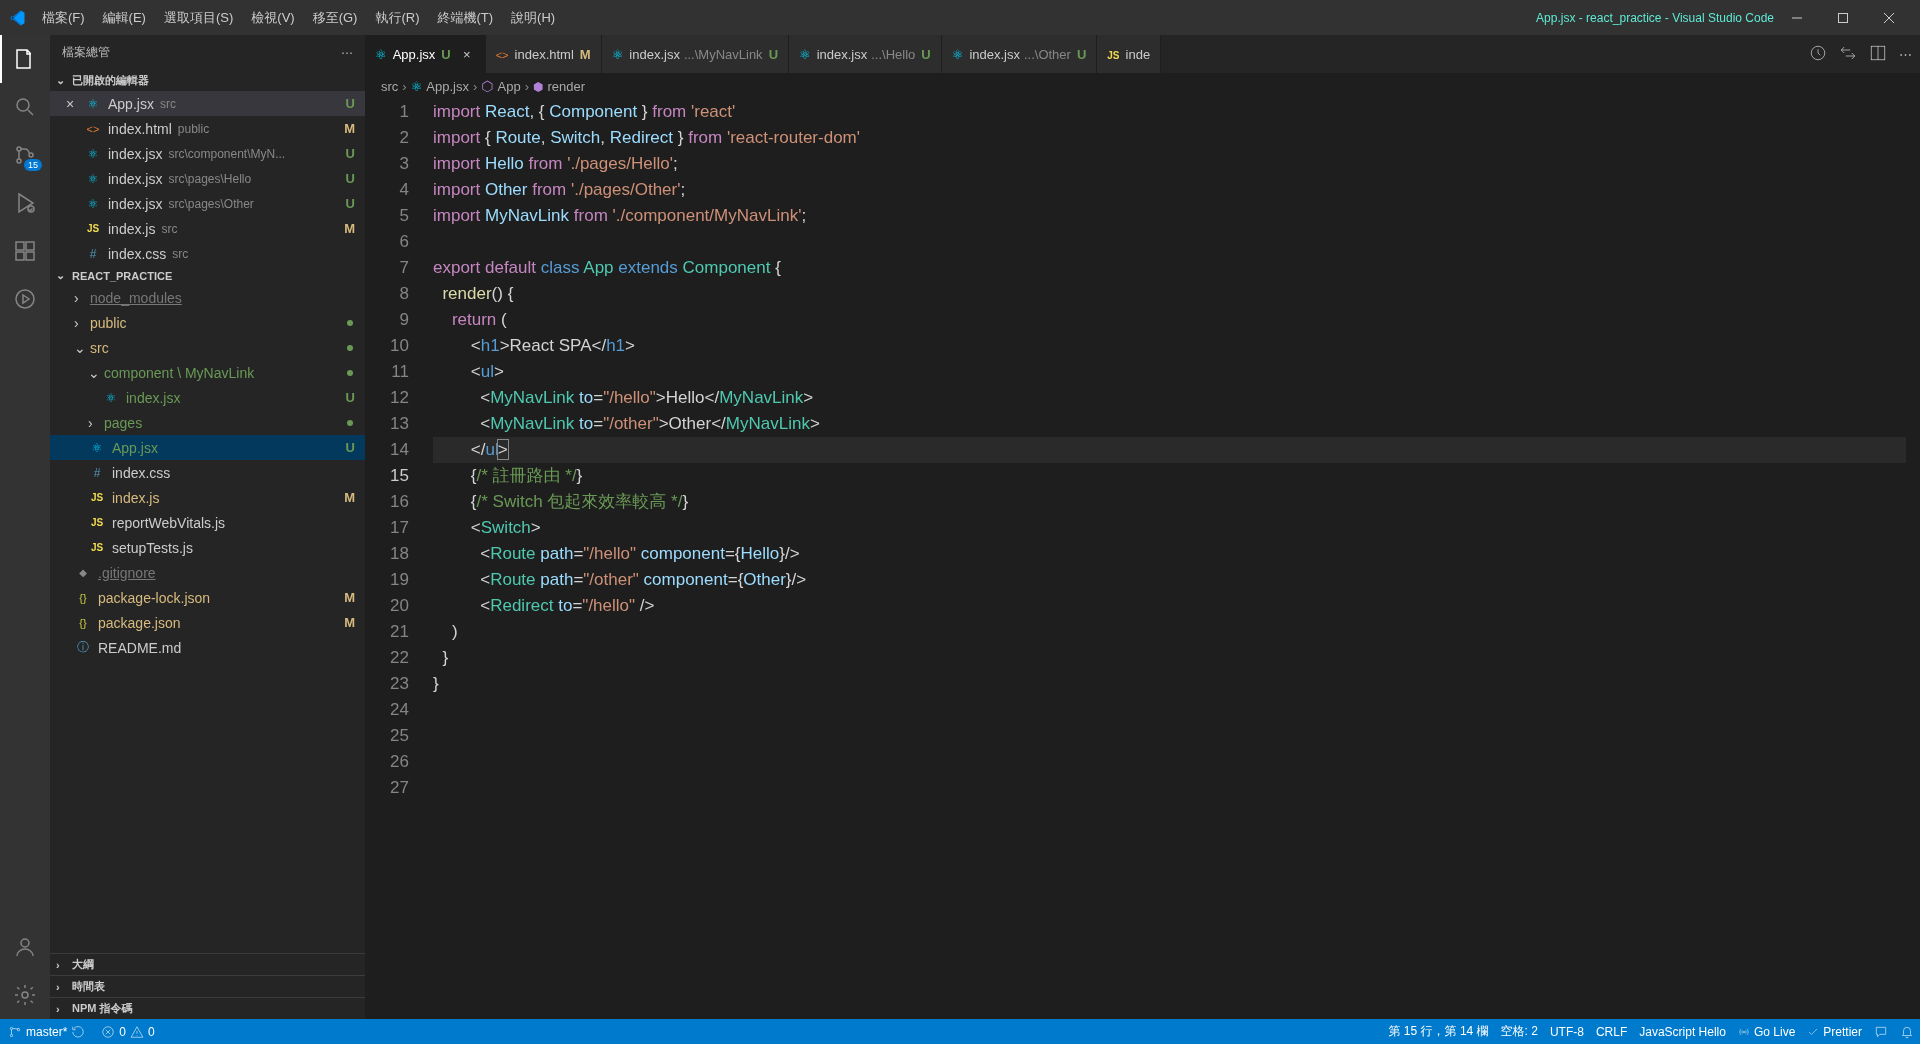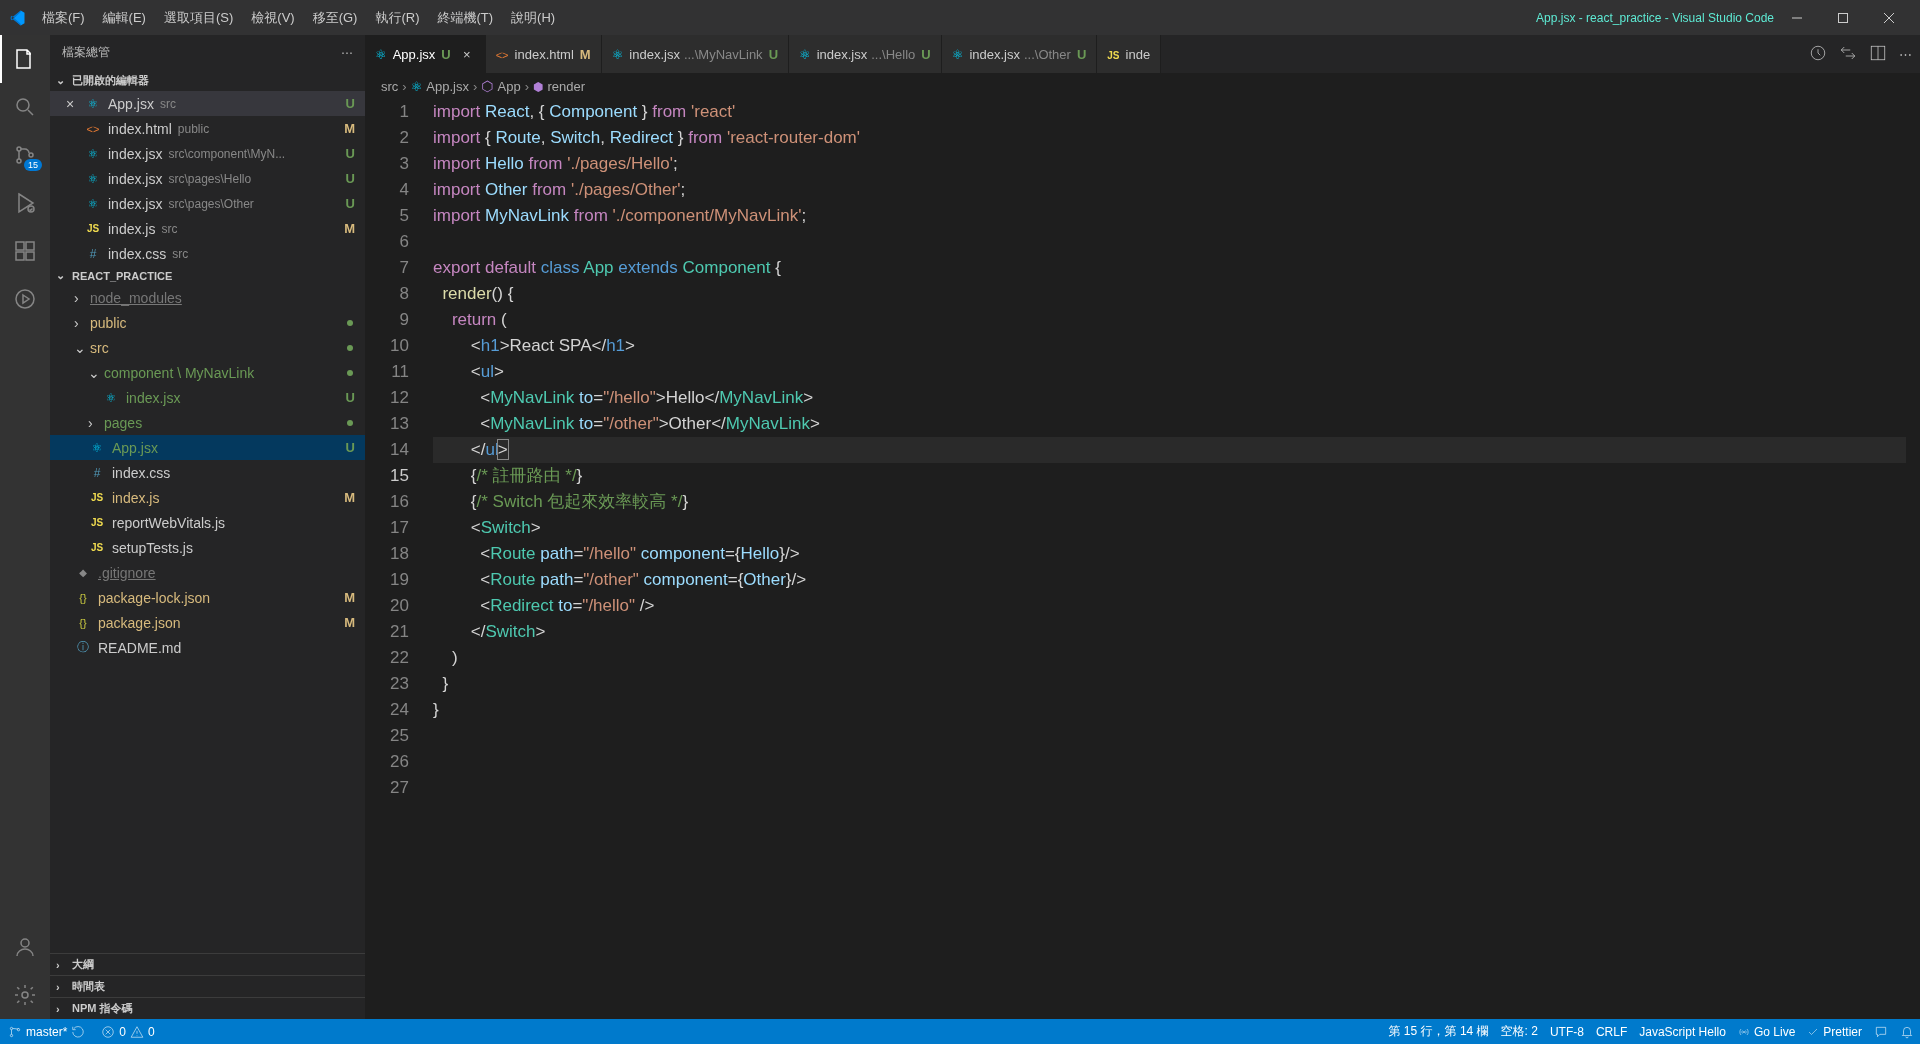--- a/index.html
+++ b/index.html
@@ -478,21 +478,20 @@
           <div class="code-line">        <span class="c-punc">&lt;</span><span class="c-kw">ul</span><span class="c-punc">&gt;</span></div>
           <div class="code-line">          <span class="c-punc">&lt;</span><span class="c-tag">MyNavLink</span> <span class="c-attr">to</span><span class="c-punc">=</span><span class="c-str">"/hello"</span><span class="c-punc">&gt;</span><span class="c-txt">Hello</span><span class="c-punc">&lt;/</span><span class="c-tag">MyNavLink</span><span class="c-punc">&gt;</span></div>
           <div class="code-line">          <span class="c-punc">&lt;</span><span class="c-tag">MyNavLink</span> <span class="c-attr">to</span><span class="c-punc">=</span><span class="c-str">"/other"</span><span class="c-punc">&gt;</span><span class="c-txt">Other</span><span class="c-punc">&lt;/</span><span class="c-tag">MyNavLink</span><span class="c-punc">&gt;</span></div>
           <div class="code-line active">        <span class="c-punc">&lt;/</span><span class="c-kw">ul</span><span class="cursor-box c-punc">&gt;</span></div>
           <div class="code-line">        <span class="c-punc">{</span><span class="c-cmt">/* 註冊路由 */</span><span class="c-punc">}</span></div>
           <div class="code-line">        <span class="c-punc">{</span><span class="c-cmt">/* Switch 包起來效率較高 */</span><span class="c-punc">}</span></div>
           <div class="code-line">        <span class="c-punc">&lt;</span><span class="c-tag">Switch</span><span class="c-punc">&gt;</span></div>
           <div class="code-line">          <span class="c-punc">&lt;</span><span class="c-tag">Route</span> <span class="c-attr">path</span><span class="c-punc">=</span><span class="c-str">"/hello"</span> <span class="c-attr">component</span><span class="c-punc">={</span><span class="c-var">Hello</span><span class="c-punc">}/&gt;</span></div>
           <div class="code-line">          <span class="c-punc">&lt;</span><span class="c-tag">Route</span> <span class="c-attr">path</span><span class="c-punc">=</span><span class="c-str">"/other"</span> <span class="c-attr">component</span><span class="c-punc">={</span><span class="c-var">Other</span><span class="c-punc">}/&gt;</span></div>
           <div class="code-line">          <span class="c-punc">&lt;</span><span class="c-tag">Redirect</span> <span class="c-attr">to</span><span class="c-punc">=</span><span class="c-str">"/hello"</span> <span class="c-punc">/&gt;</span></div>
-          <div class="code-line">        <span class="c-punc">&lt;/</span><span class="c-tag">Switch</span><span class="c-punc">&gt;</span></div>
           <div class="code-line">    <span class="c-punc">)</span></div>
           <div class="code-line">  <span class="c-punc">}</span></div>
           <div class="code-line"><span class="c-punc">}</span></div>
           <div class="code-line"></div>
         </div>
       <div class="minimap"></div>
     </div>
   </div>
 </div>
 

